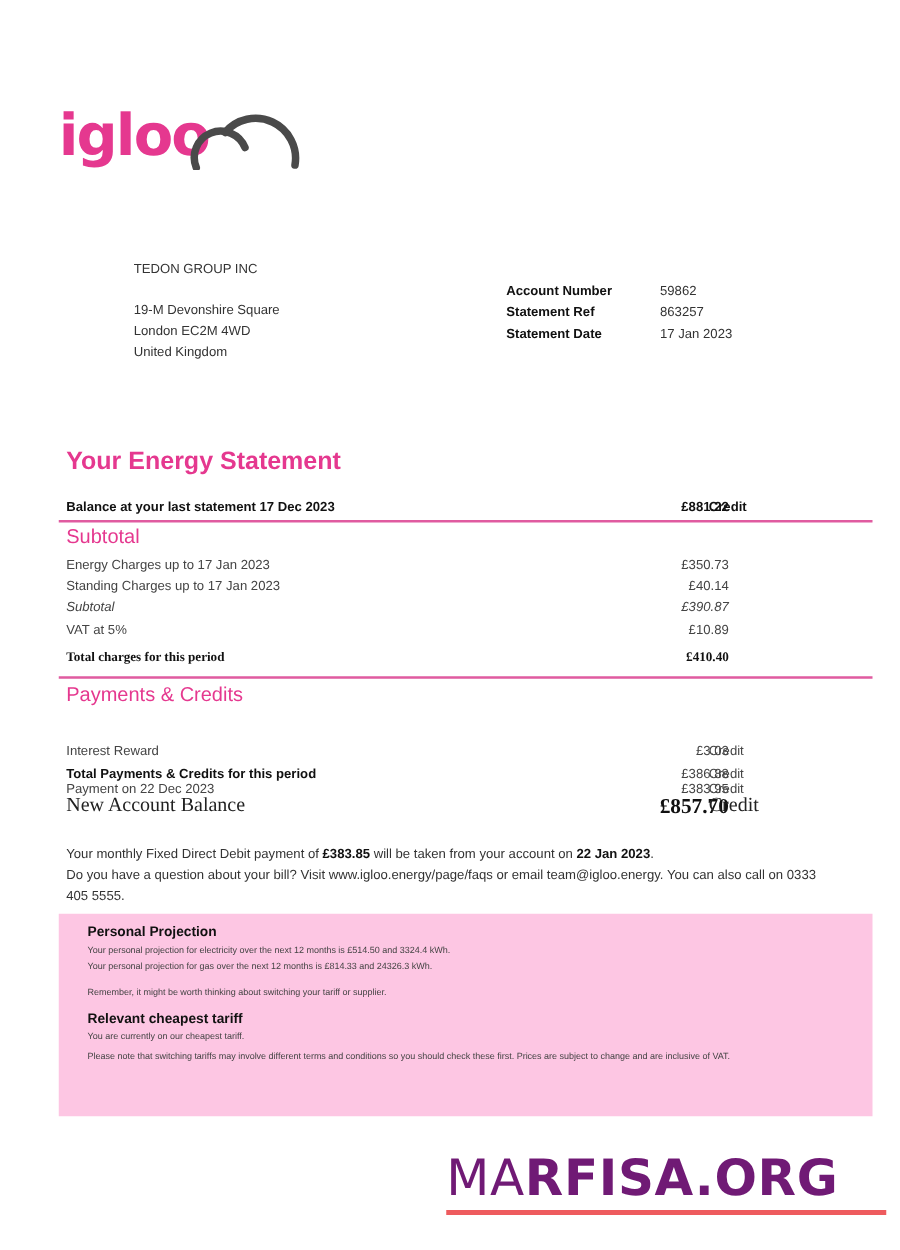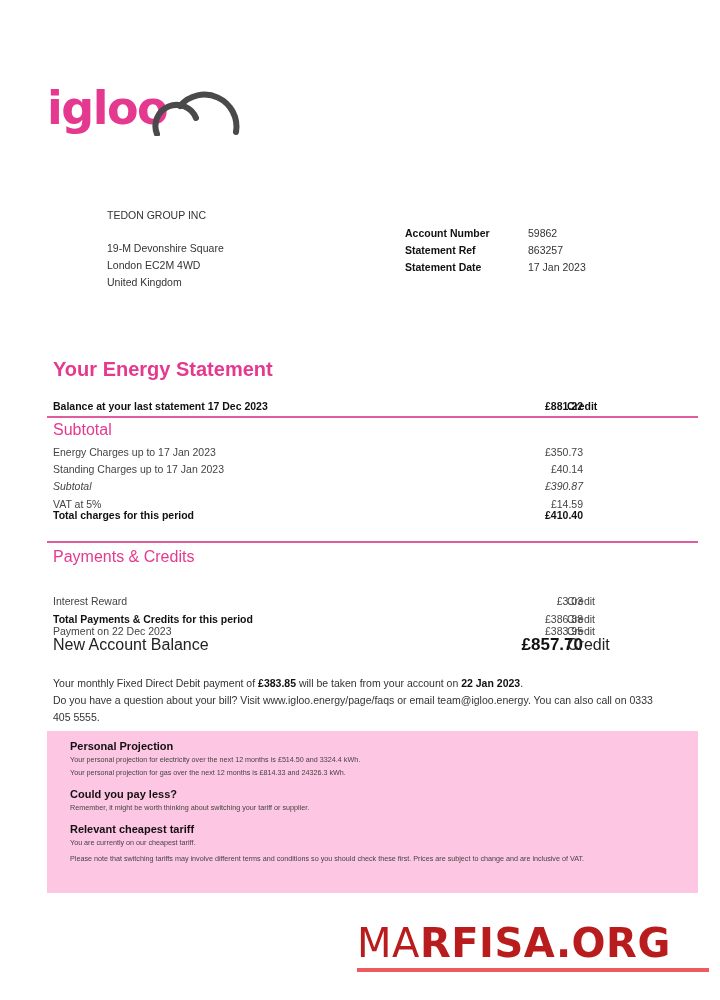--- a/index.html
+++ b/index.html
@@ -40,21 +40,21 @@
   .note { position: absolute; left: 53px; top: 675px; width: 600px; font-size: 10.5px; line-height: 17px; color: #333; }
   .note b { color: #111; }
 
   .pink { position: absolute; left: 47px; top: 731px; width: 651px; height: 162px; background: #fdc6e3; padding: 8px 0 0 23px; }
   .pink h4 { font-size: 11px; font-weight: bold; color: #111; line-height: 14px; }
   .pink p { font-size: 7.2px; color: #444; line-height: 13px; }
   .pink .gap { height: 8px; }
   .pink .wide { width: 600px; line-height: 10px; margin-top: 5px; }
 
   .wm { position: absolute; left: 357px; top: 920px; }
-  .wm-text { font-family: "DejaVu Sans", sans-serif; font-size: 40px; color: #b91c1c; letter-spacing: 0.5px; line-height: 46px; }
+  .wm-text { font-family: "DejaVu Sans", sans-serif; font-size: 40px; color: #701a75; letter-spacing: 0.5px; line-height: 46px; }
   .wm-text .b { font-weight: bold; }
   .wm-line { width: 352px; height: 4px; background: #ee5b5e; margin-top: 2px; }
 </style>
 </head>
 <body>
 
 <div class="logo">
   <span class="logo-text">igloo</span>
   <svg class="logo-svg" width="90" height="52" viewBox="0 0 90 52">
     <path d="M5 50 A21 21 0 0 1 44 34" fill="none" stroke="#4a4a4a" stroke-width="6" stroke-linecap="round"></path>
@@ -102,23 +102,23 @@
 <div class="row light" style="top:461px;">
   <span class="lbl">Standing Charges  up to  17 Jan 2023</span>
   <span class="amt">£40.14</span>
 </div>
 <div class="row light" style="top:478px;font-style:italic;">
   <span class="lbl">Subtotal</span>
   <span class="amt">£390.87</span>
 </div>
 <div class="row light" style="top:496px;">
   <span class="lbl">VAT at 5%</span>
-  <span class="amt">£14.59</span>
+  <span class="amt">£10.89</span>
 </div>
-<div class="row bold" style="top:507px;">
+<div class="row bold" style="top:518px;font-family:Liberation Serif, serif;">
   <span class="lbl">Total  charges  for  this  period</span>
   <span class="amt">£410.40</span>
 </div>
 <div class="divider" style="top:541px;"></div>
 
 <div class="section-h" style="top:548px;">Payments &amp; Credits</div>
 <div class="row light" style="top:575px;margin-top:48px;">
   <span class="lbl">Payment on 22 Dec 2023</span>
   <span class="amt">£383.95</span>
   <span class="cr">Credit</span>
@@ -127,37 +127,36 @@
   <span class="lbl">Interest Reward</span>
   <span class="amt">£3.03</span>
   <span class="cr">Credit</span>
 </div>
 <div class="row" style="top:611px;">
   <span class="lbl" style="font-weight:bold;color:#111;">Total  Payments  &amp;  Credits  for  this  period</span>
   <span class="amt" style="color:#444;">£386.88</span>
   <span class="cr" style="color:#444;">Credit</span>
 </div>
 
-<div class="big" style="top:634px;">
+<div class="big" style="top:634px;font-family:Liberation Serif, serif;">
   <span class="lbl">New Account Balance</span>
   <span class="amt">£857.70</span>
   <span class="cr">Credit</span>
 </div>
 
 <div class="note">
   <span>Your monthly Fixed Direct Debit payment of </span><b>£383.85</b><span> will be taken from your account on </span><b>22 Jan 2023</b><span>.</span>
   <div>Do you have a question about your bill? Visit www.igloo.energy/page/faqs or email team@igloo.energy.  You can also call on 0333 405 5555.</div>
 </div>
 
 <div class="pink">
   <h4>Personal Projection</h4>
   <p>Your personal projection for electricity over the next 12 months is £514.50 and 3324.4 kWh.</p>
   <p>Your personal projection for gas over the next 12 months is £814.33 and 24326.3 kWh.</p>
   <div class="gap"></div>
-  <h4>Could you pay less?</h4>
   <p>Remember, it might be worth thinking about switching your tariff or supplier.</p>
   <div class="gap"></div>
   <h4>Relevant cheapest tariff</h4>
   <p>You are currently on our cheapest tariff.</p>
   <p class="wide">Please note that switching tariffs may involve different terms and conditions so you should check these first. Prices are subject to change and are inclusive of VAT.</p>
 </div>
 
 <div class="wm">
   <div class="wm-text"><span>MA</span><span class="b">RFISA.ORG</span></div>
   <div class="wm-line"></div>

